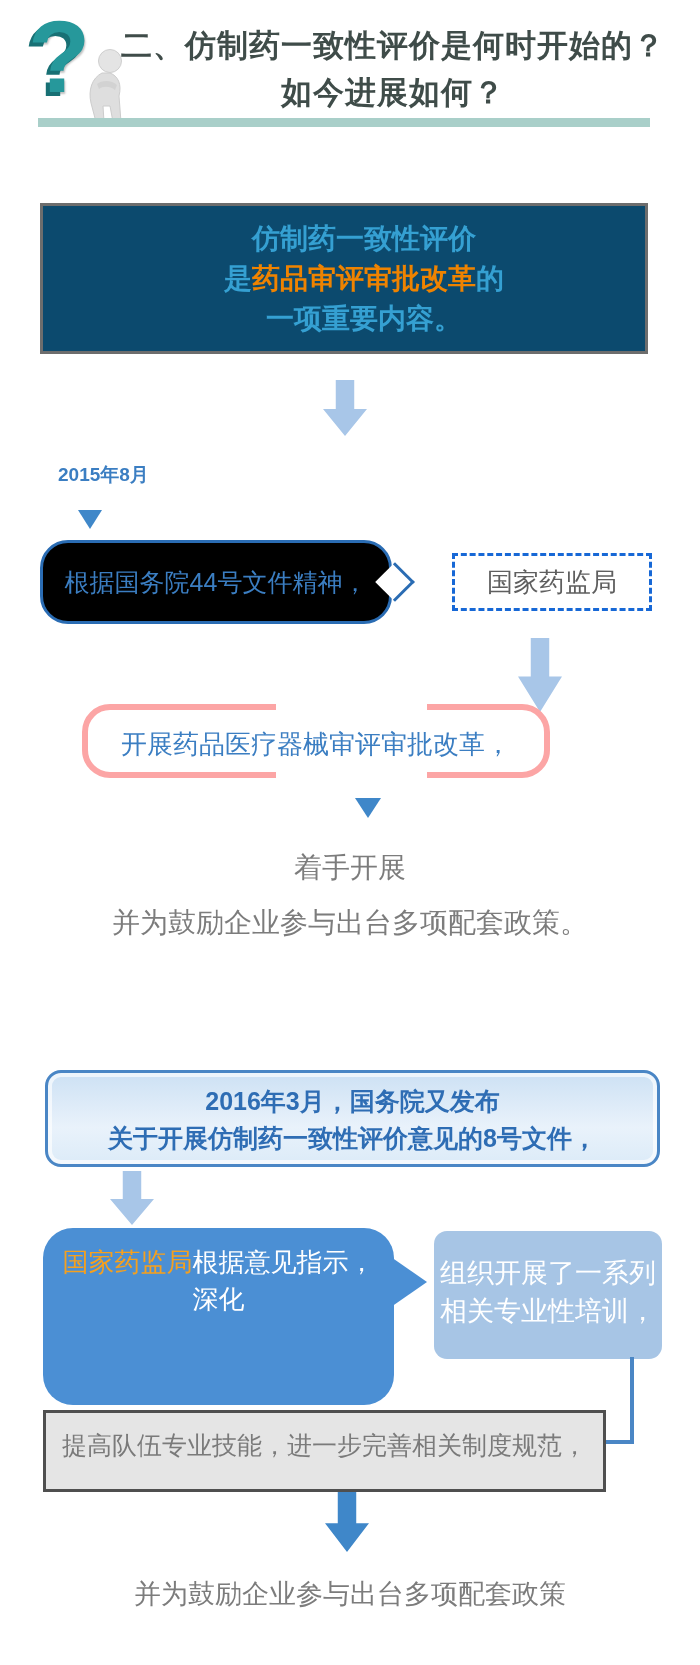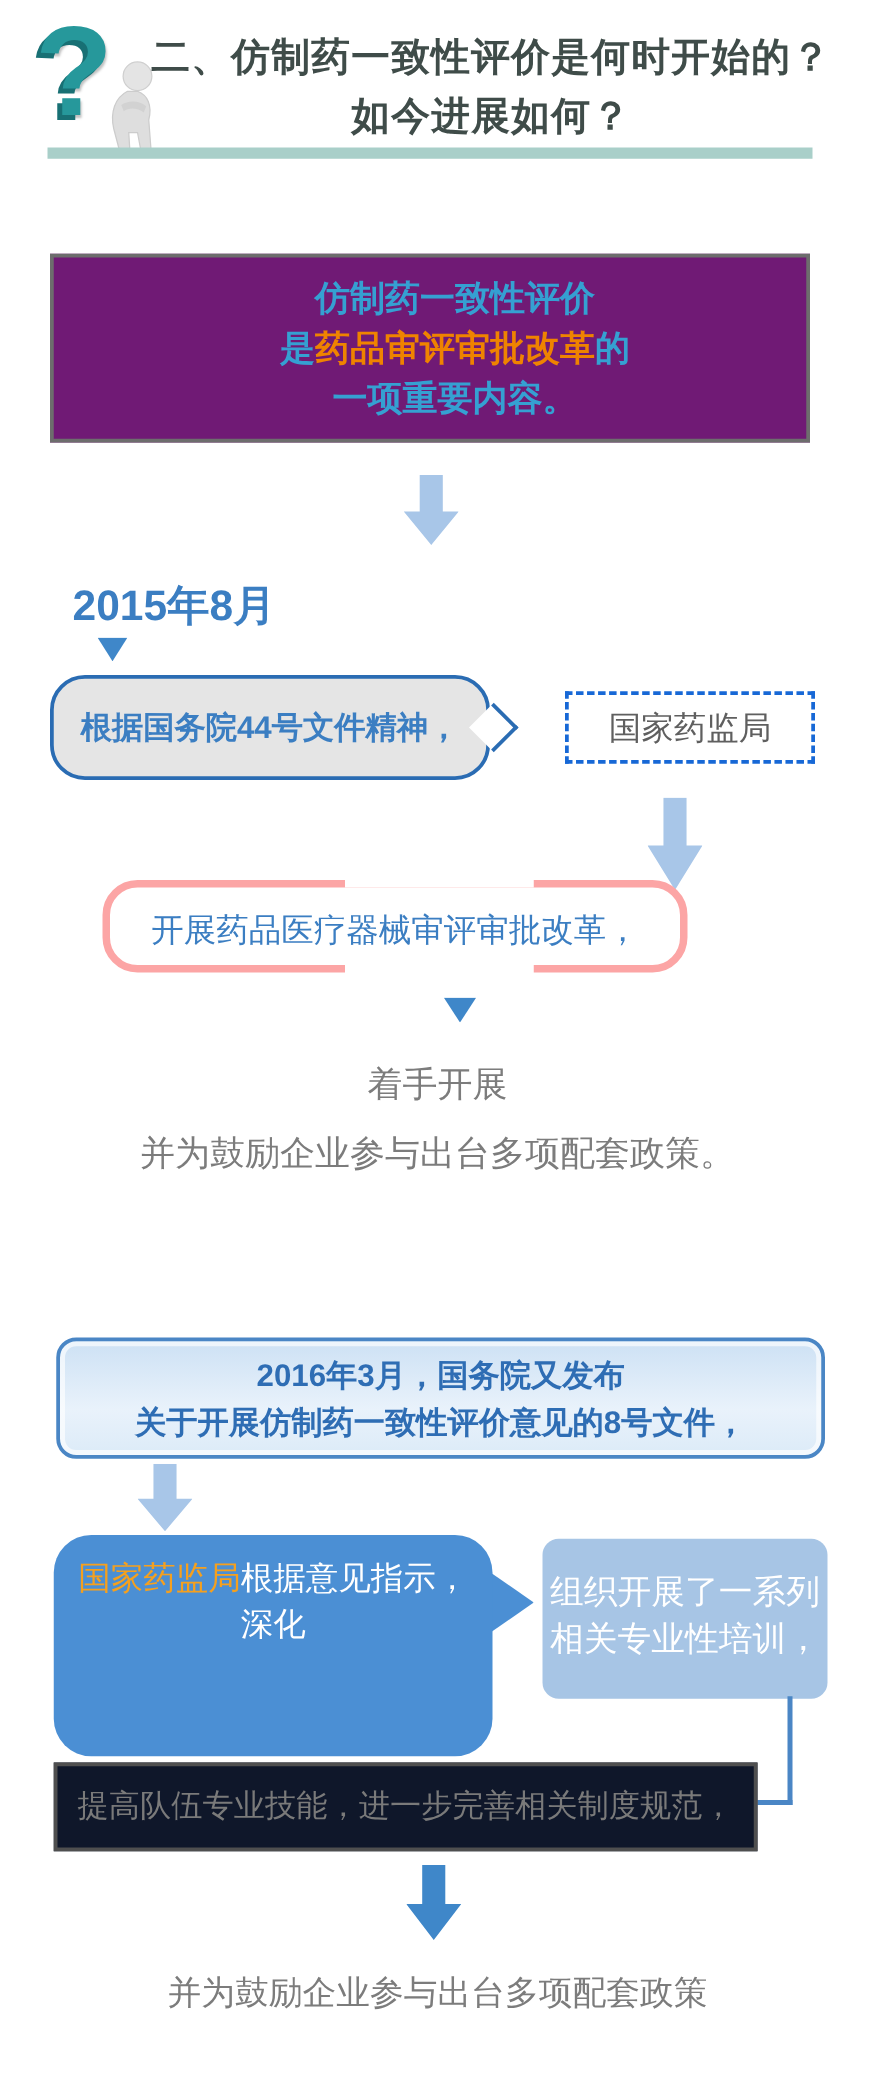--- a/index.html
+++ b/index.html
@@ -28,21 +28,21 @@
   .title {
     left: 115px; top: 22px; width: 556px;
     font-size: 31px; font-weight: 800; line-height: 47px;
     color: #3f4c49; text-align: center; letter-spacing: 1px;
   }
   .teal-rule { left: 38px; top: 118px; width: 612px; height: 9px; background: #a9cfc9; }
 
   
   .intro-box {
     left: 40px; top: 203px; width: 608px; height: 151px;
-    background: #701a75; border: 3px solid #6d6d6d;
+    background: #0c4a6e; border: 3px solid #6d6d6d;
     text-align: center; padding-top: 13px;
     font-size: 28px; font-weight: bold; line-height: 40px; padding-left: 40px;
   }
   .t-blue   { color: #35a0d2; }
   .t-orange { color: #ef8300; }
 
   
   .block-arrow {
     clip-path: polygon(29% 0, 71% 0, 71% 52%, 100% 52%, 50% 100%, 0 52%, 29% 52%);
   }
@@ -51,26 +51,26 @@
   .arrow-1 { left: 323px; top: 380px; width: 44px; height: 56px; }
   .arrow-2 { left: 518px; top: 638px; width: 44px; height: 74px; }
   .arrow-3 { left: 110px; top: 1171px; width: 44px; height: 54px; }
   .arrow-4 { left: 325px; top: 1492px; width: 44px; height: 60px; }
 
   .tri-down { clip-path: polygon(0 0, 100% 0, 50% 100%); background: #3f87c9; }
   .tri-1 { left: 78px;  top: 510px; width: 24px; height: 19px; }
   .tri-2 { left: 355px; top: 798px; width: 26px; height: 20px; }
 
   
-  .date-2015 { left: 58px; top: 462px; font-size: 34px; font-weight: bold; color: #3b7ec2; }
+  .date-2015 { left: 58px; top: 462px; font-size: 19px; font-weight: bold; color: #3b7ec2; }
   .bubble-2015 {
     left: 40px; top: 540px; width: 352px; height: 84px;
-    background: #e5e5e5; border: 3px solid #2a6cb3; border-radius: 28px;
+    background: #000000; border: 3px solid #2a6cb3; border-radius: 28px;
     text-align: center; line-height: 78px;
-    font-size: 25px; font-weight: 700; color: #3b7ec2;
+    font-size: 25px; font-weight: 400; color: #3b7ec2;
     z-index: 1;
   }
   .bubble-tail {
     left: 381px; top: 568px; width: 28px; height: 28px;
     background: #fff; border-top: 3px solid #2a6cb3; border-right: 3px solid #2a6cb3;
     transform: rotate(45deg); z-index: 2;
   }
   .dashed-box {
     left: 452px; top: 553px; width: 200px; height: 58px;
     background: #fff; border: 3px dashed #1768d6;
@@ -114,22 +114,22 @@
   }
   .training-box {
     left: 434px; top: 1231px; width: 228px; height: 128px;
     background: #a7c5e5; border-radius: 13px;
     text-align: center; padding-top: 23px;
     font-size: 27px; font-weight: 500; line-height: 38px; color: #ffffff;
   }
   .conn-v { left: 630px; top: 1357px; width: 4px; height: 87px; background: #4a86c5; }
   .conn-h { left: 606px; top: 1440px; width: 28px; height: 4px; background: #4a86c5; }
   .improve-box {
-    left: 43px; top: 1410px; width: 563px; height: 71px;
-    background: #0f172a; border: 3px solid #4f4f4f;
+    left: 43px; top: 1410px; width: 563px; height: 82px;
+    background: #e5e5e5; border: 3px solid #4f4f4f;
     text-align: center; line-height: 65px;
     font-size: 25px; color: #7a7a7a;
   }
   .footer-text {
     left: 0; top: 1576px; width: 700px;
     text-align: center; font-size: 27px; color: #7c7c7c;
   }
 </style>
 </head>
 <body>

